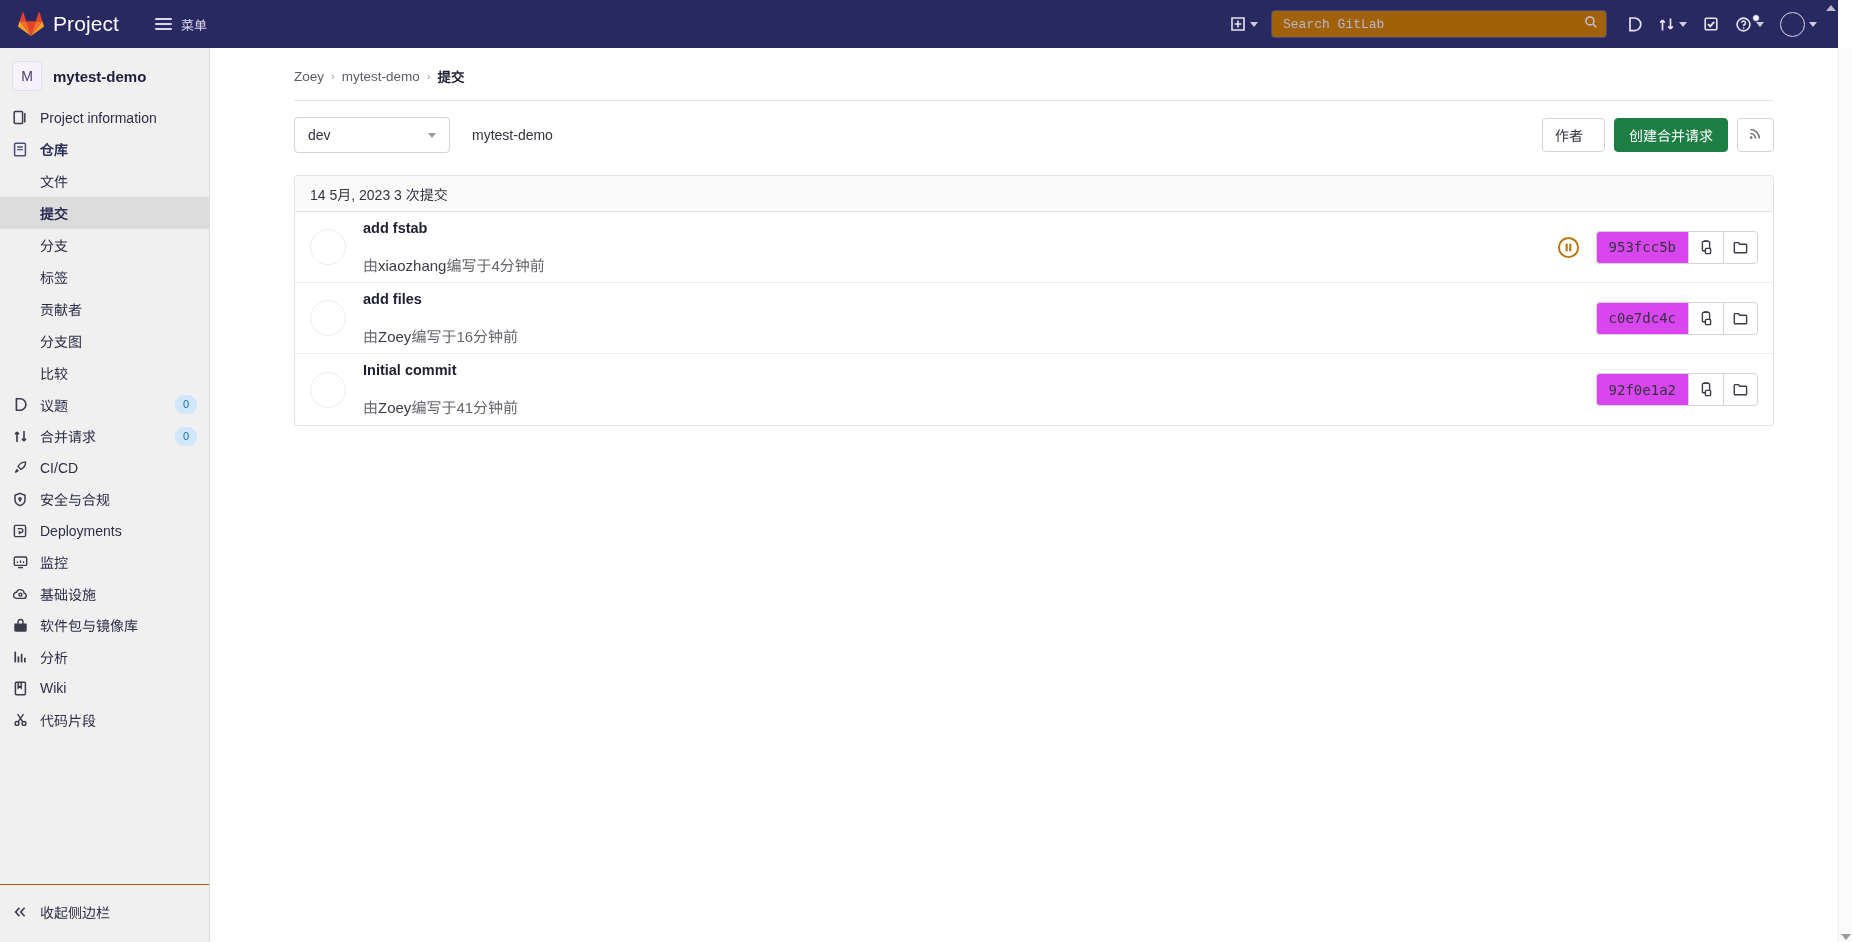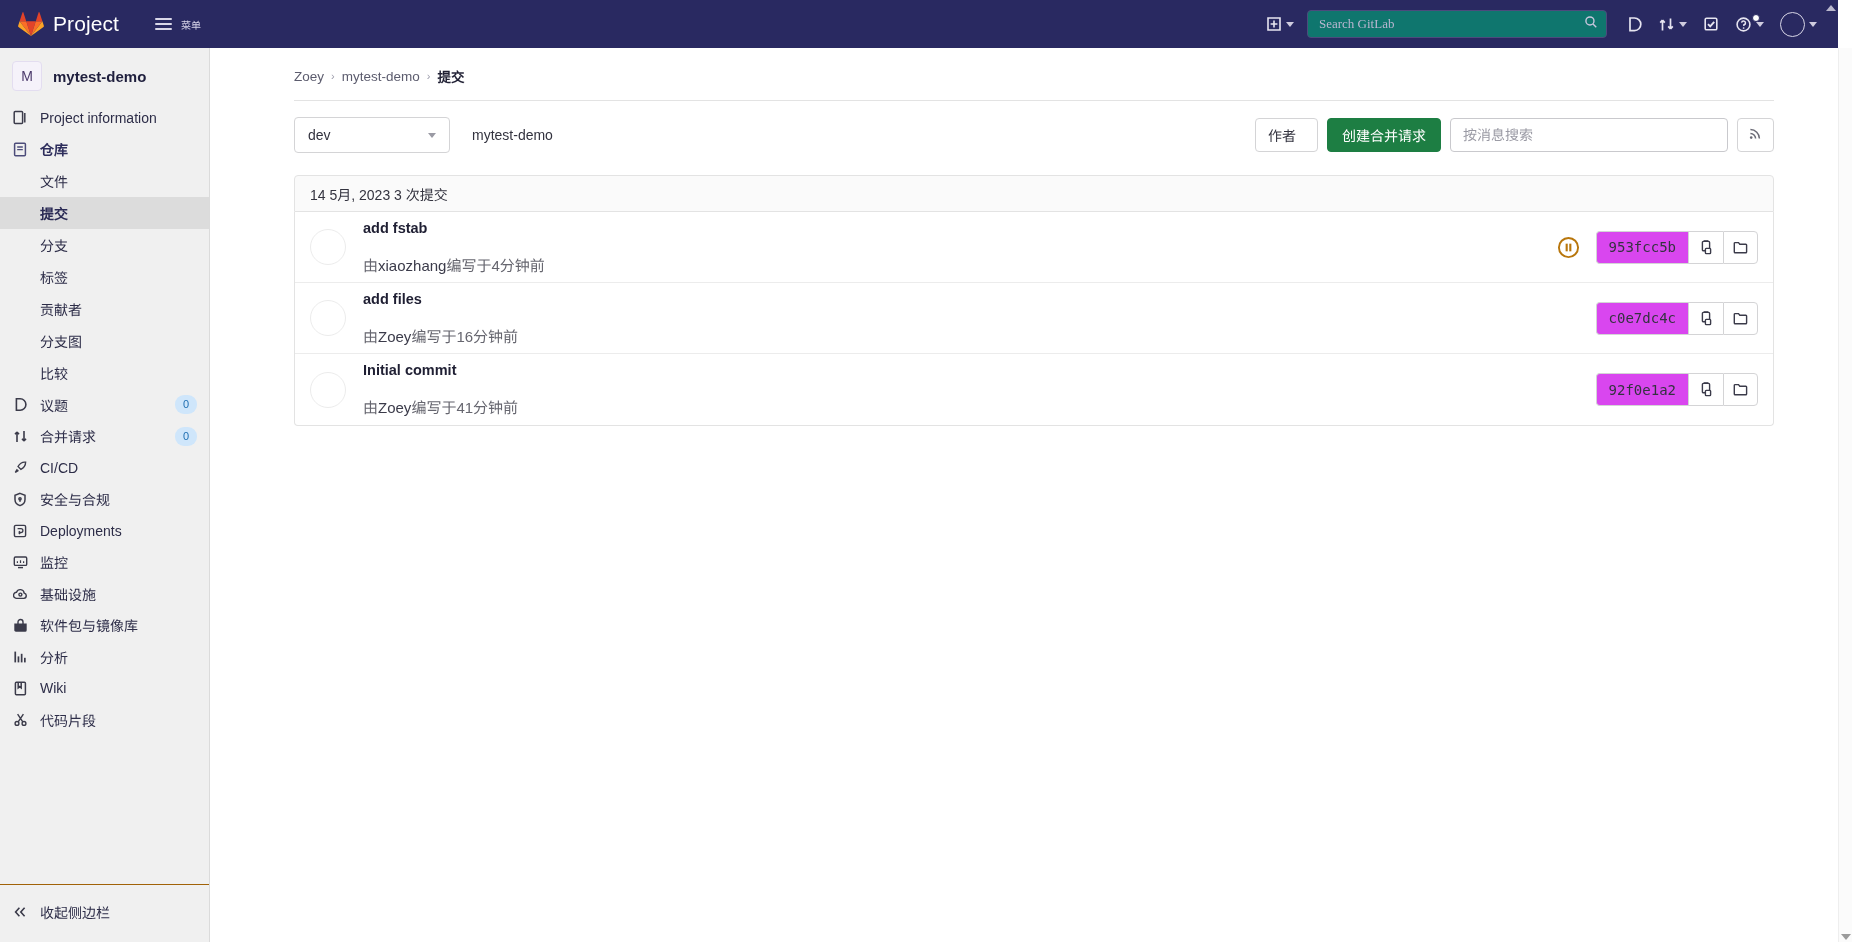--- a/index.html
+++ b/index.html
@@ -19,21 +19,21 @@
     z-index: 30;
   }
   .nav-left { display: flex; align-items: center; padding-left: 18px; }
   .gl-logo { width: 26px; height: 26px; display: block; }
   .gl-wordmark {
     color: #fff; font-size: 21px; letter-spacing: .1px;
     margin-left: 9px; font-weight: 400;
   }
   .nav-menu-btn {
     display: flex; align-items: center; gap: 9px;
-    margin-left: 30px; color: #d6d3e8; font-size: 10px;
+    margin-left: 30px; color: #d6d3e8; font-size: 13px;
     padding: 5px 6px; border-radius: 4px; cursor: pointer;
   }
   .hamburger { display: flex; flex-direction: column; gap: 3px; }
   .hamburger i { display: block; width: 17px; height: 2px; background: #d9d7e8; border-radius: 1px; }
 
   .nav-right {
     margin-left: auto; display: flex; align-items: center;
     gap: 2px; padding-right: 14px;
   }
   .nav-icon-btn {
@@ -41,24 +41,24 @@
     padding: 6px 7px; border-radius: 4px; cursor: pointer;
     color: #e6e4f0; position: relative;
   }
   .nav-icon-btn svg { display: block; }
   .caret {
     width: 0; height: 0; border-left: 4px solid transparent;
     border-right: 4px solid transparent; border-top: 5px solid #cfccdf;
   }
   .search-wrap { position: relative; margin: 0 10px 0 4px; }
   .search-input {
-    width: 300px; height: 28px; border-radius: 4px;
-    background: #0f766e; border: 1px solid #4c4a7d;
+    width: 336px; height: 28px; border-radius: 4px;
+    background: #a16207; border: 1px solid #4c4a7d;
     color: #fff; font-size: 13px; padding: 0 30px 0 11px;
-    font-family: Liberation Serif, serif; outline: none;
+    font-family: Liberation Mono, monospace; outline: none;
   }
   .search-input::placeholder { color: #b9b6d0; }
   .search-glass {
     position: absolute; right: 9px; top: 50%; transform: translateY(-50%);
     pointer-events: none;
   }
   .notif-dot {
     position: absolute; top: 4px; right: 11px;
     width: 8px; height: 8px; border-radius: 50%;
     background: #fff; border: 1px solid #292961;
@@ -538,21 +538,20 @@
       <span class="chev"></span>
     </div>
     <span class="repo-label">mytest-demo</span>
 
     <div class="tb-right">
       <button class="btn-author">
         <span>作者</span>
         <span class="chev" style="border-top-color:#6b6b76"></span>
       </button>
       <button class="btn-mr">创建合并请求</button>
-      <input class="msg-search" value="" placeholder="按消息搜索" style="">
       <div class="btn-rss">
         <span>
           <svg width="15" height="15" viewBox="0 0 15 15" fill="none" stroke="#6b6b76" stroke-width="1.5">
             <circle cx="3.2" cy="11.6" r="1.3" fill="#6b6b76" stroke="none"></circle>
             <path d="M2.4 7.4a5.2 5.2 0 0 1 5.2 5.2"></path>
             <path d="M2.4 3.6a9 9 0 0 1 9 9"></path>
           </svg>
         </span>
       </div>
     </div>

